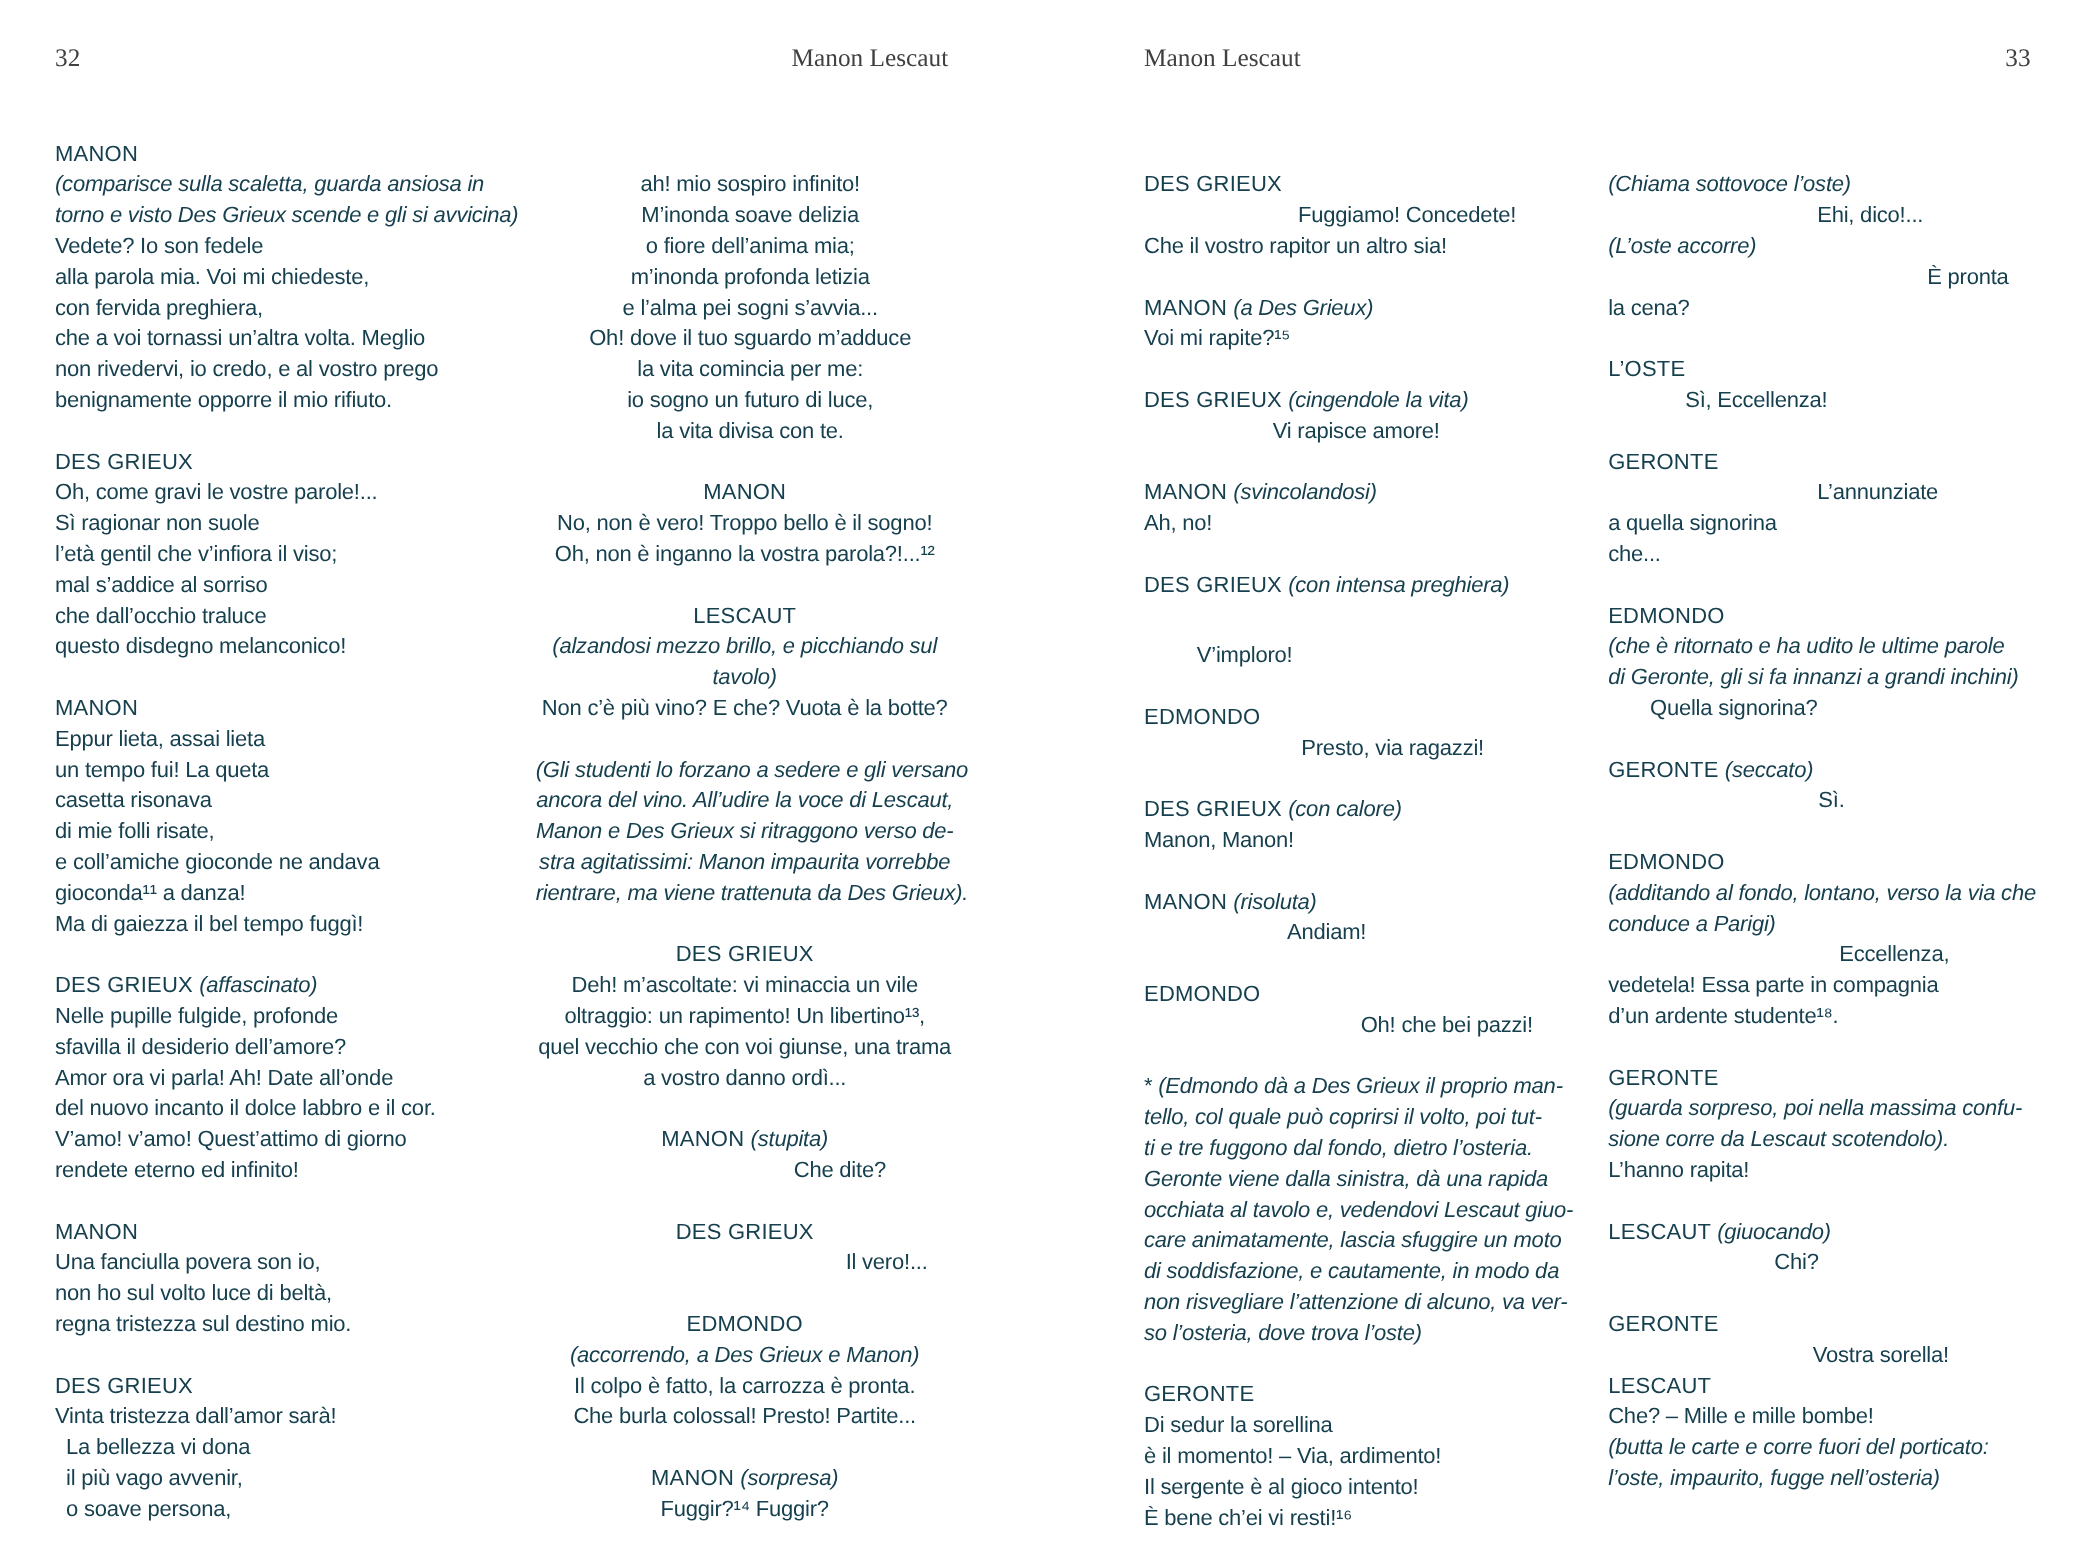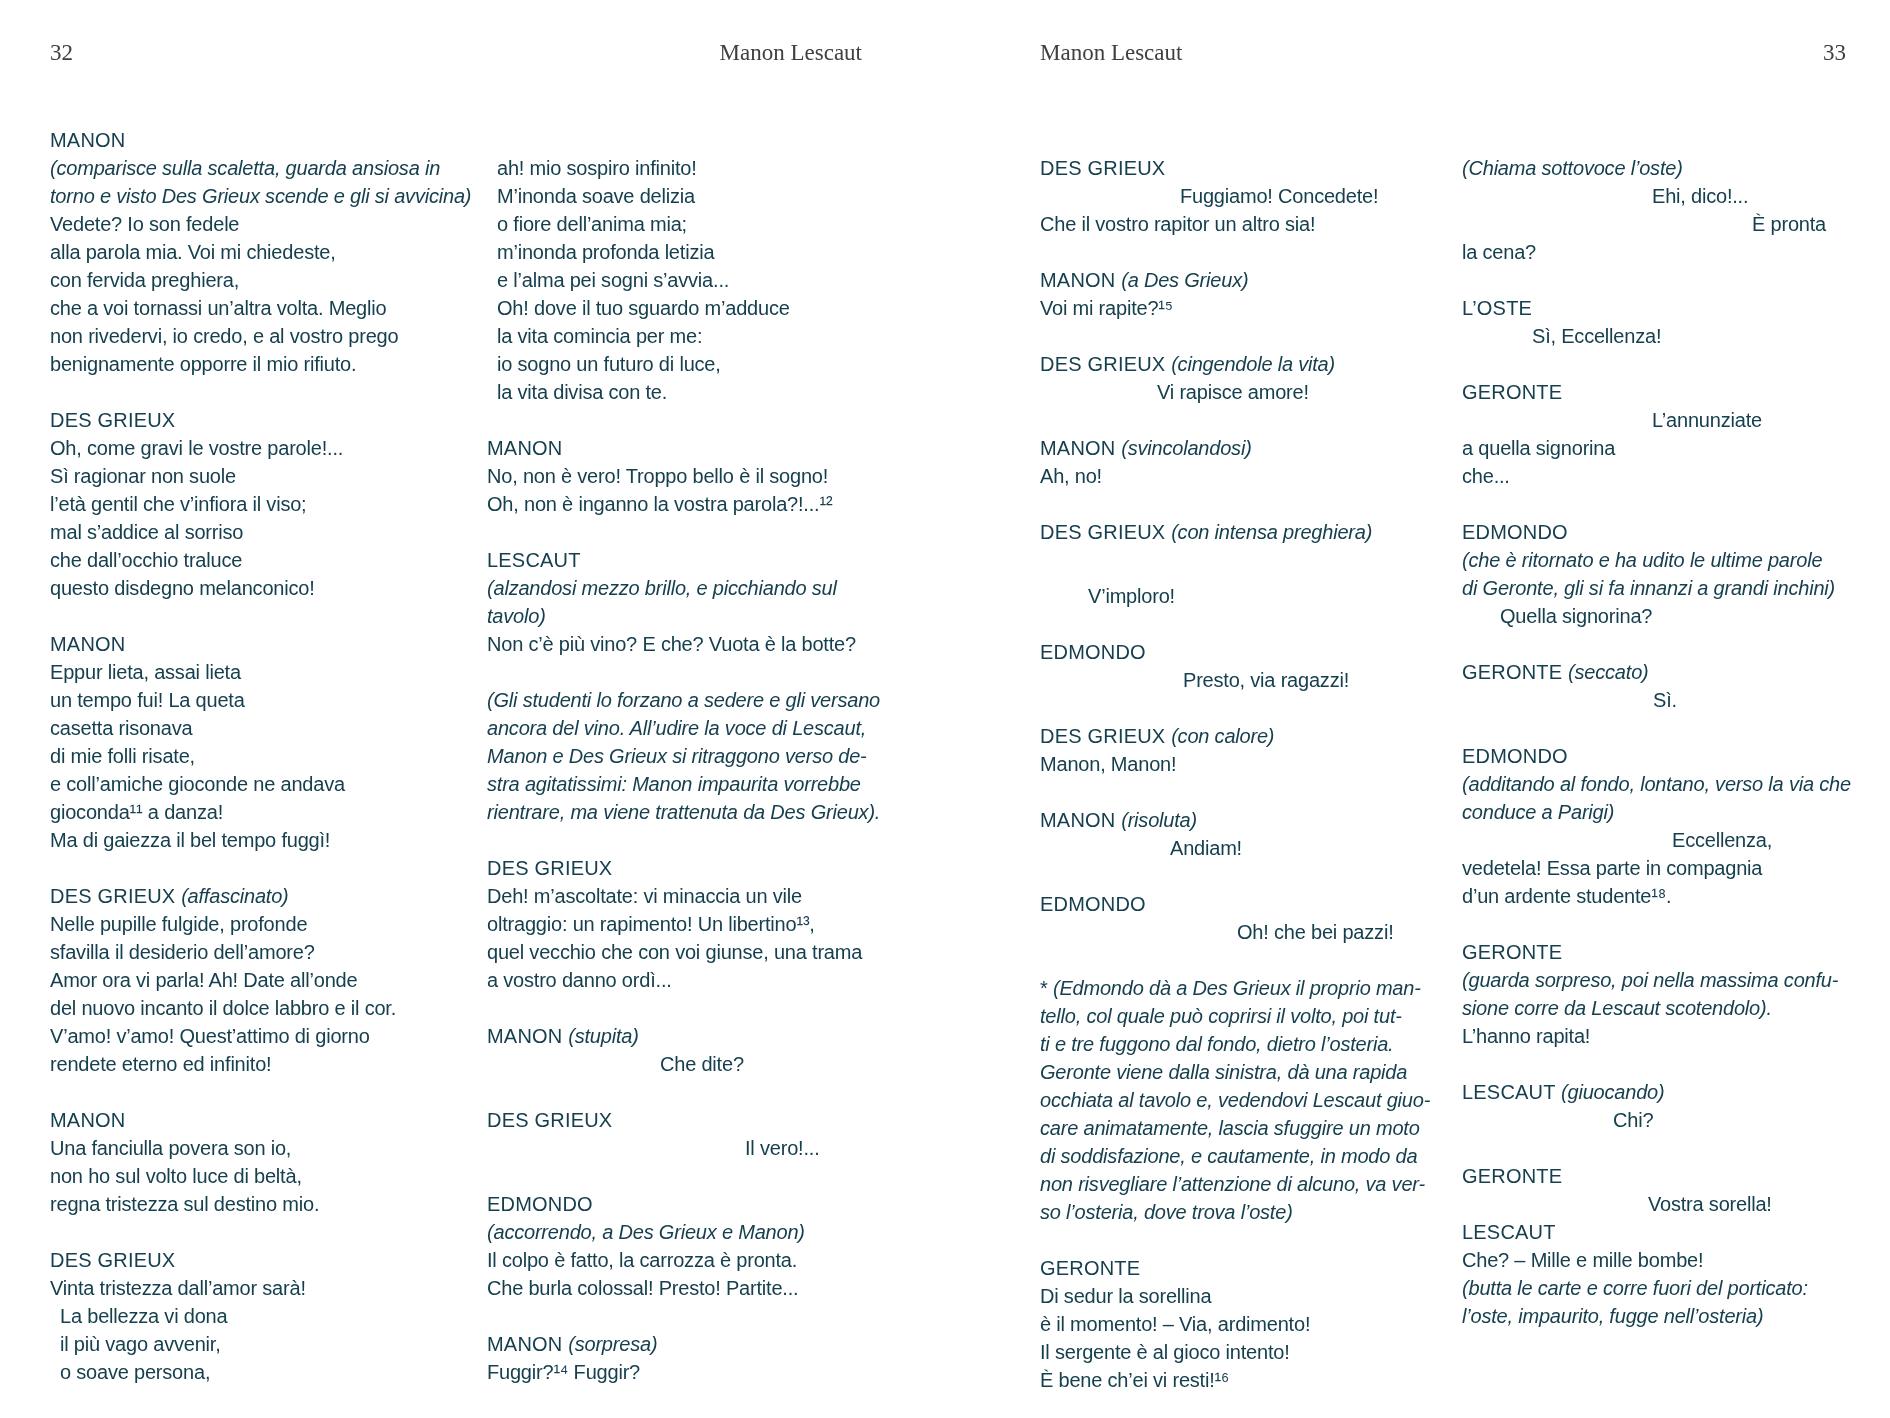--- a/index.html
+++ b/index.html
@@ -85,21 +85,21 @@
         <div class="line"><span>regna tristezza sul destino mio.</span></div>
       </div>
       <div class="block">
         <div class="line"><span class="sp">DES GRIEUX</span></div>
         <div class="line"><span>Vinta tristezza dall’amor sarà!</span></div>
         <div class="line" style="padding-left: 10px;"><span>La bellezza vi dona</span></div>
         <div class="line" style="padding-left: 10px;"><span>il più vago avvenir,</span></div>
         <div class="line" style="padding-left: 10px;"><span>o soave persona,</span></div>
       </div>
     </div>
-  <div class="col" style="left:487px;top:154px;width:380px;">
+  <div class="col" style="left:487px;top:154px;width:380px;text-align:center;">
       <div class="block">
         <div class="line" style="padding-left: 10px;"><span>ah! mio sospiro infinito!</span></div>
         <div class="line" style="padding-left: 10px;"><span>M’inonda soave delizia</span></div>
         <div class="line" style="padding-left: 10px;"><span>o fiore dell’anima mia;</span></div>
         <div class="line" style="padding-left: 10px;"><span>m’inonda profonda letizia</span></div>
         <div class="line" style="padding-left: 10px;"><span>e l’alma pei sogni s’avvia...</span></div>
         <div class="line" style="padding-left: 10px;"><span>Oh! dove il tuo sguardo m’adduce</span></div>
         <div class="line" style="padding-left: 10px;"><span>la vita comincia per me:</span></div>
         <div class="line" style="padding-left: 10px;"><span>io sogno un futuro di luce,</span></div>
         <div class="line" style="padding-left: 10px;"><span>la vita divisa con te.</span></div>
@@ -205,20 +205,21 @@
         <div class="line"><span>Di sedur la sorellina</span></div>
         <div class="line"><span>è il momento! – Via, ardimento!</span></div>
         <div class="line"><span>Il sergente è al gioco intento!</span></div>
         <div class="line"><span>È bene ch’ei vi resti!¹⁶</span></div>
       </div>
     </div>
   <div class="col" style="left:1462px;top:154px;width:386px;">
       <div class="block">
         <div class="line"><span class="it">(Chiama sottovoce l’oste)</span></div>
         <div class="line" style="padding-left: 190px;"><span>Ehi, dico!...</span></div>
+        <div class="line"><span class="it">(L’oste accorre)</span></div>
         <div class="line" style="padding-left: 290px;"><span>È pronta</span></div>
         <div class="line"><span>la cena?</span></div>
       </div>
       <div class="block">
         <div class="line"><span class="sp">L’OSTE</span></div>
         <div class="line" style="padding-left: 70px;"><span>Sì, Eccellenza!</span></div>
       </div>
       <div class="block">
         <div class="line"><span class="sp">GERONTE</span></div>
         <div class="line" style="padding-left: 190px;"><span>L’annunziate</span></div>

